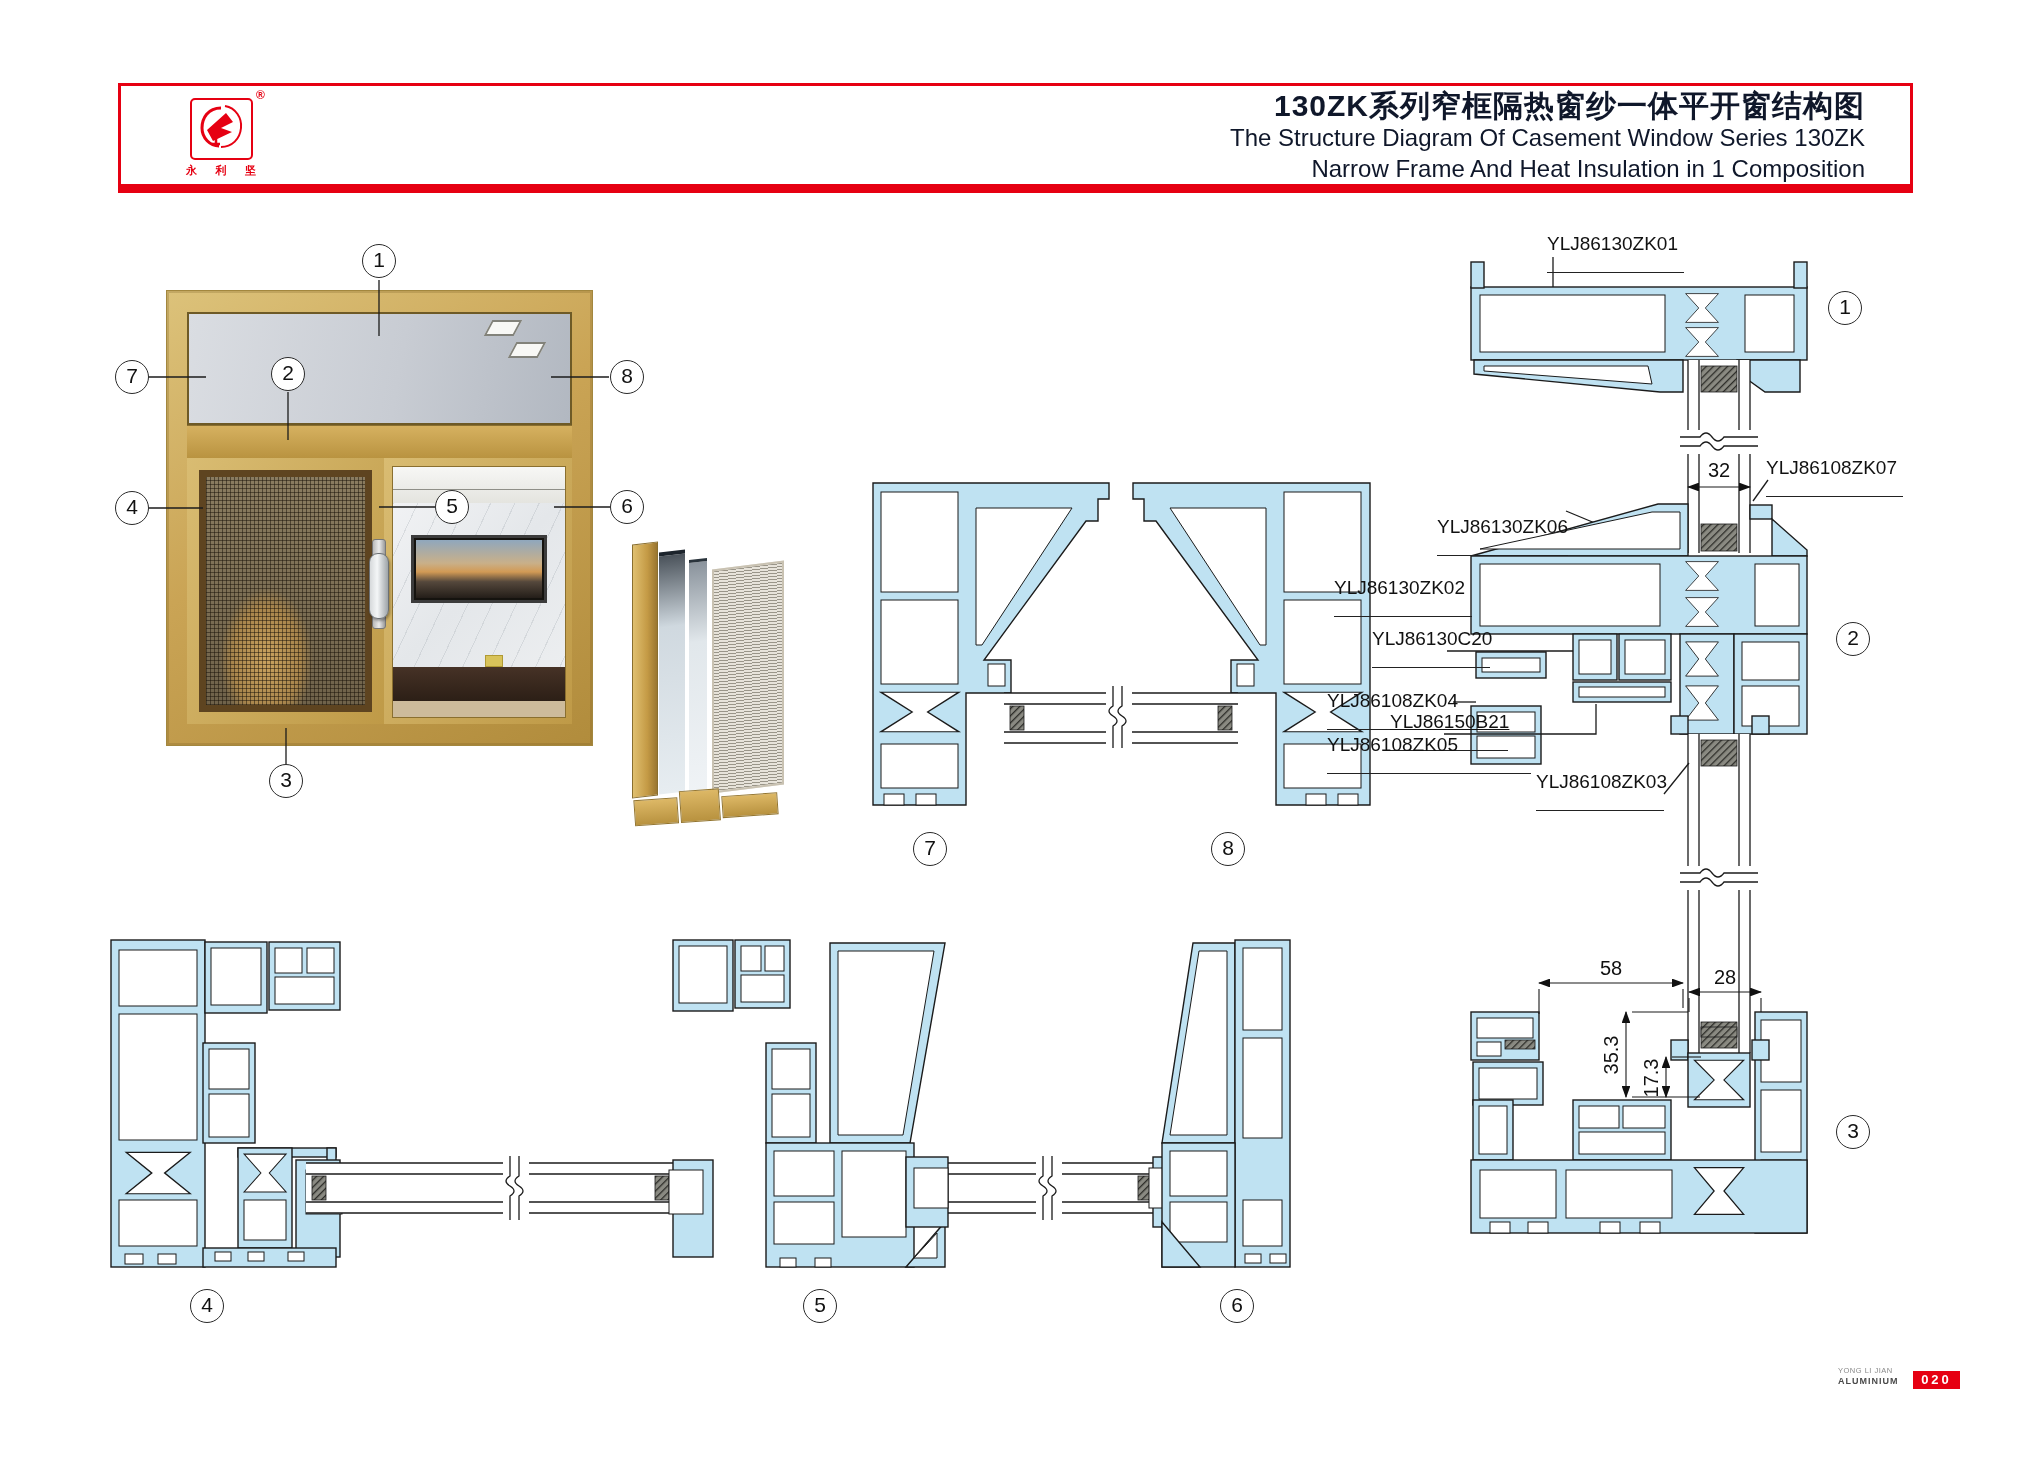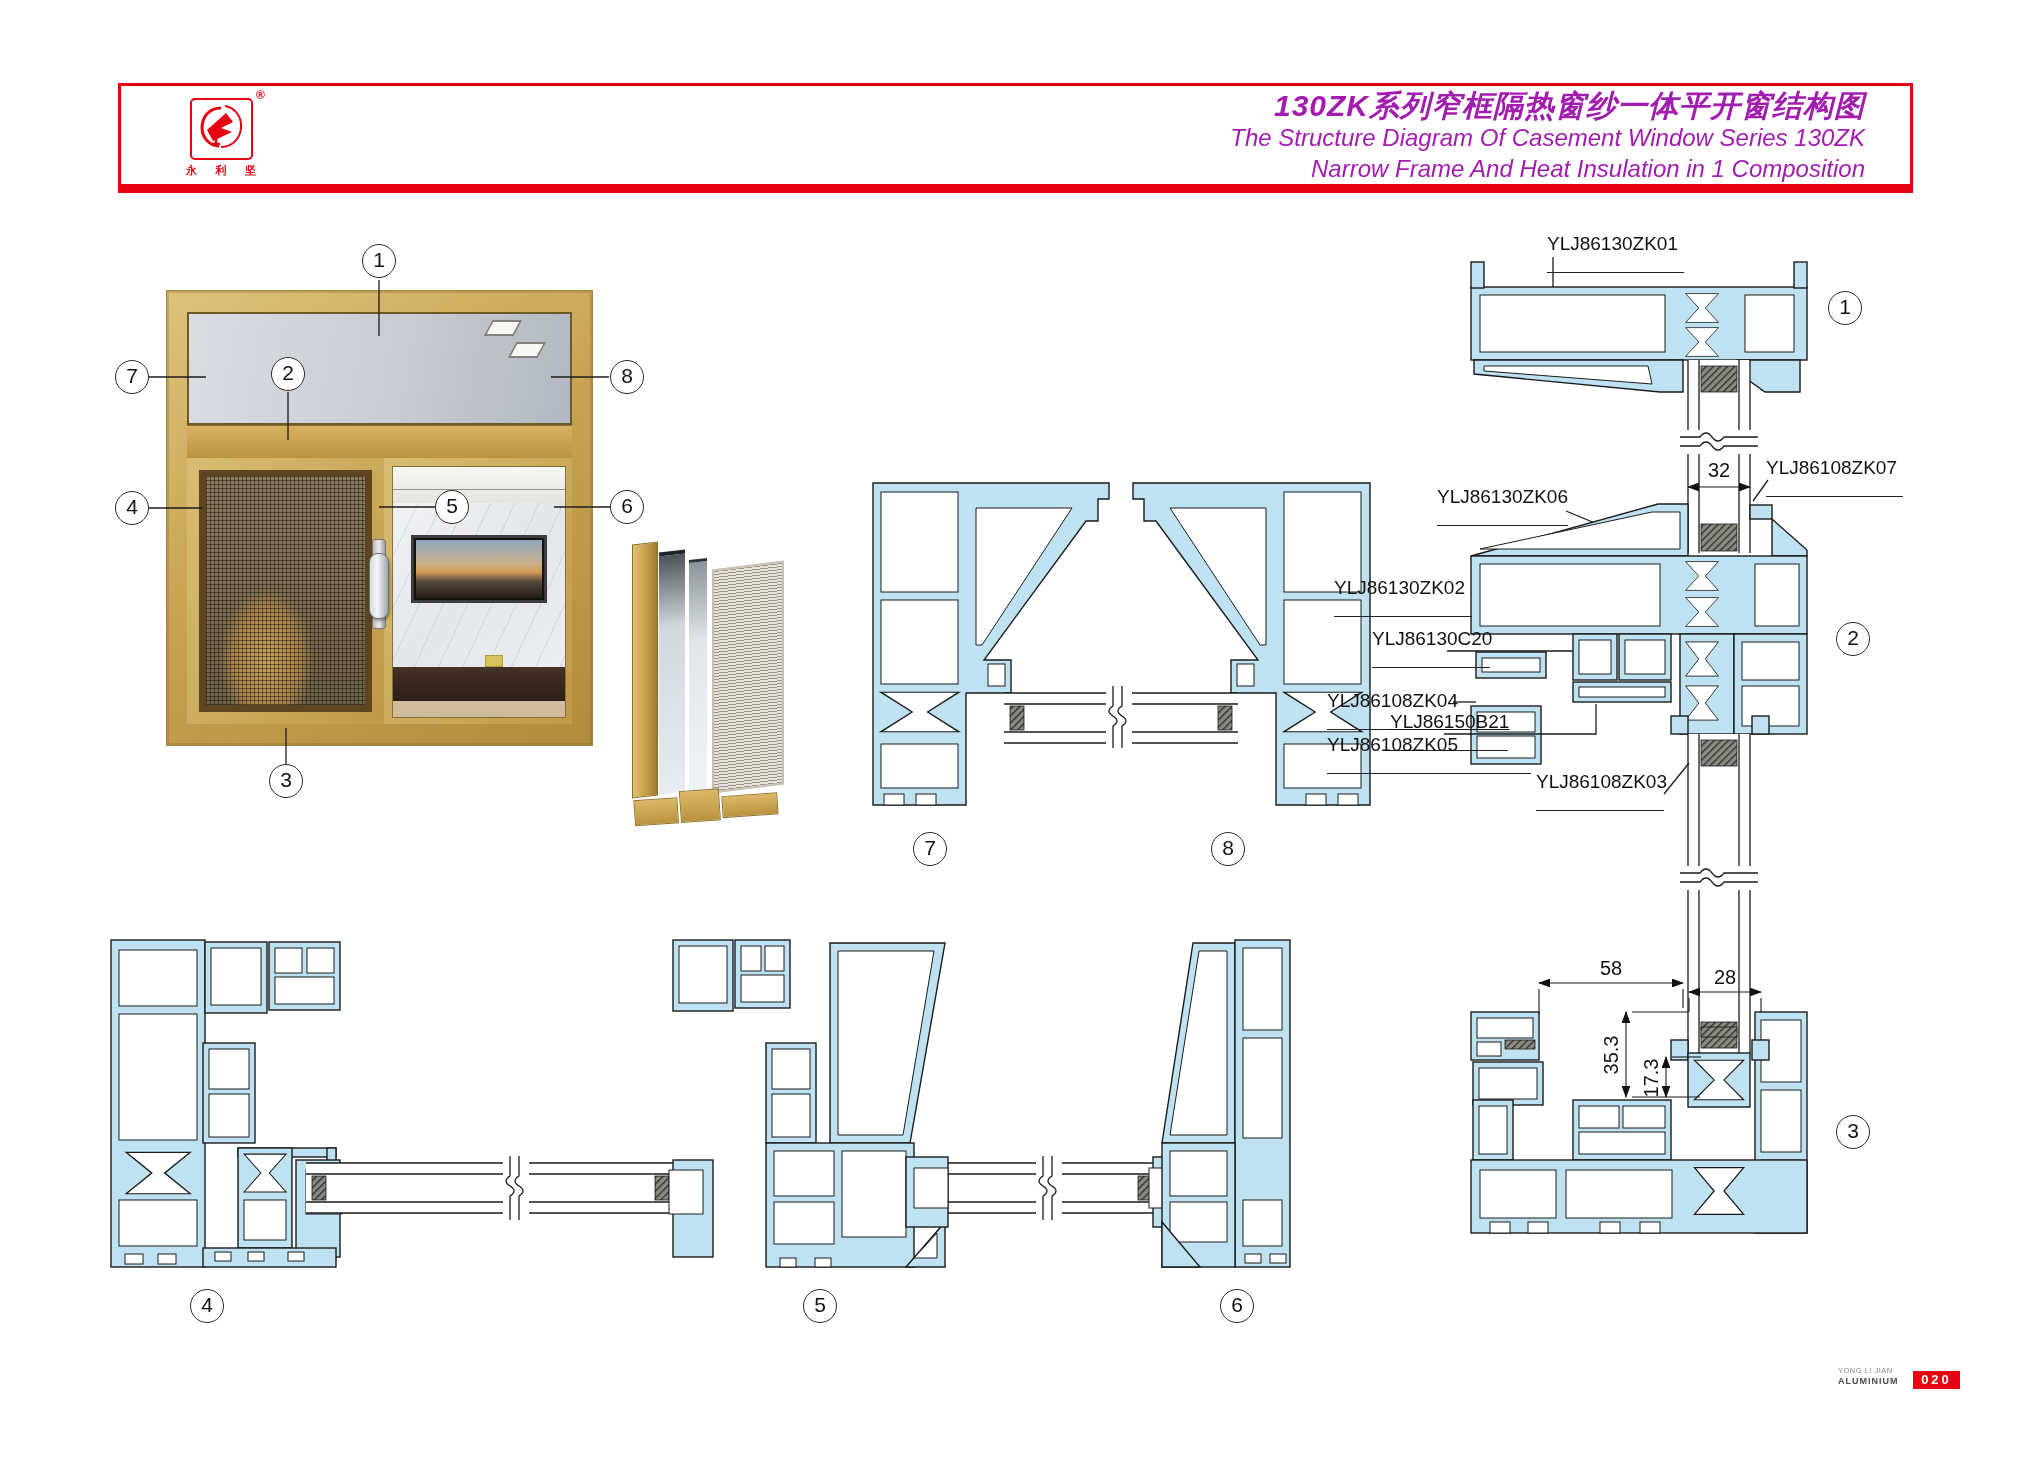--- a/index.html
+++ b/index.html
@@ -8,21 +8,21 @@
   
   .hdr-box{position:absolute;left:118px;top:83px;width:1795px;height:110px;box-sizing:border-box;
            border:3px solid #e60012;border-bottom:9px solid #e60012;background:#fff;}
   .logo-box{position:absolute;left:190px;top:98px;width:63px;height:62px;box-sizing:border-box;
             border:2.5px solid #e60012;border-radius:5px;}
   .logo-reg{position:absolute;left:256px;top:88px;font-size:12px;color:#e60012;font-weight:bold;}
   .logo-chars{position:absolute;left:186px;top:163px;width:70px;display:flex;justify-content:space-between;
               font-size:11px;color:#e60012;font-weight:bold;}
   .brand{position:absolute;left:283px;top:130px;font-size:34px;font-weight:bold;color:#e60012;
          letter-spacing:1px;white-space:nowrap;}
-  .titles{position:absolute;left:1000px;top:90px;width:865px;text-align:right;color:#a21caf;font-style:italic;}
+  .titles{position:absolute;left:1000px;top:90px;width:865px;text-align:right;color:#0f172a;}
   .title-cn{font-size:30px;font-weight:bold;letter-spacing:1px;line-height:32px;}
   .title-en{font-size:24px;line-height:31px;}
   
   .co{position:absolute;width:34px;height:34px;border:1.6px solid #2a2a2a;border-radius:50%;
       background:#fff;box-sizing:border-box;text-align:center;line-height:30px;font-size:21px;color:#111;z-index:30;}
   
   .plabel{position:absolute;font-size:19px;color:#111;border-bottom:1.6px solid #222;
           padding-bottom:17px;white-space:nowrap;z-index:30;}
   
   .pwin{position:absolute;left:166px;top:290px;width:425px;height:454px;
@@ -445,21 +445,21 @@
   <div class="co" style="left:1211px;top:832px;">8</div>
   <div class="co" style="left:1828px;top:291px;">1</div>
   <div class="co" style="left:1836px;top:622px;">2</div>
   <div class="co" style="left:1836px;top:1115px;">3</div>
   <div class="co" style="left:190px;top:1289px;">4</div>
   <div class="co" style="left:803px;top:1289px;">5</div>
   <div class="co" style="left:1220px;top:1289px;">6</div>
 
   <div class="plabel" style="left:1547px;top:233px;width:137px;">YLJ86130ZK01</div>
   <div class="plabel" style="left:1766px;top:457px;width:137px;">YLJ86108ZK07</div>
-  <div class="plabel" style="left:1437px;top:486px;width:131px;">YLJ86130ZK06</div>
+  <div class="plabel" style="left:1437px;top:516px;width:131px;">YLJ86130ZK06</div>
   <div class="plabel" style="left:1334px;top:577px;width:138px;">YLJ86130ZK02</div>
   <div class="plabel" style="left:1329px;top:628px;width:118px;margin-left:43px;">YLJ86130C20</div>
   <div class="plabel" style="left:1327px;top:690px;width:127px;">YLJ86108ZK04</div>
   <div class="plabel" style="left:1390px;top:711px;width:118px;text-decoration:underline;">YLJ86150B21</div>
   <div class="plabel" style="left:1327px;top:734px;width:204px;">YLJ86108ZK05</div>
   <div class="plabel" style="left:1536px;top:771px;width:128px;">YLJ86108ZK03</div>
 
   <div class="ft-txt">
     <div class="ft-l1">YONG LI JIAN</div>
     <div class="ft-l2">ALUMINIUM</div>

